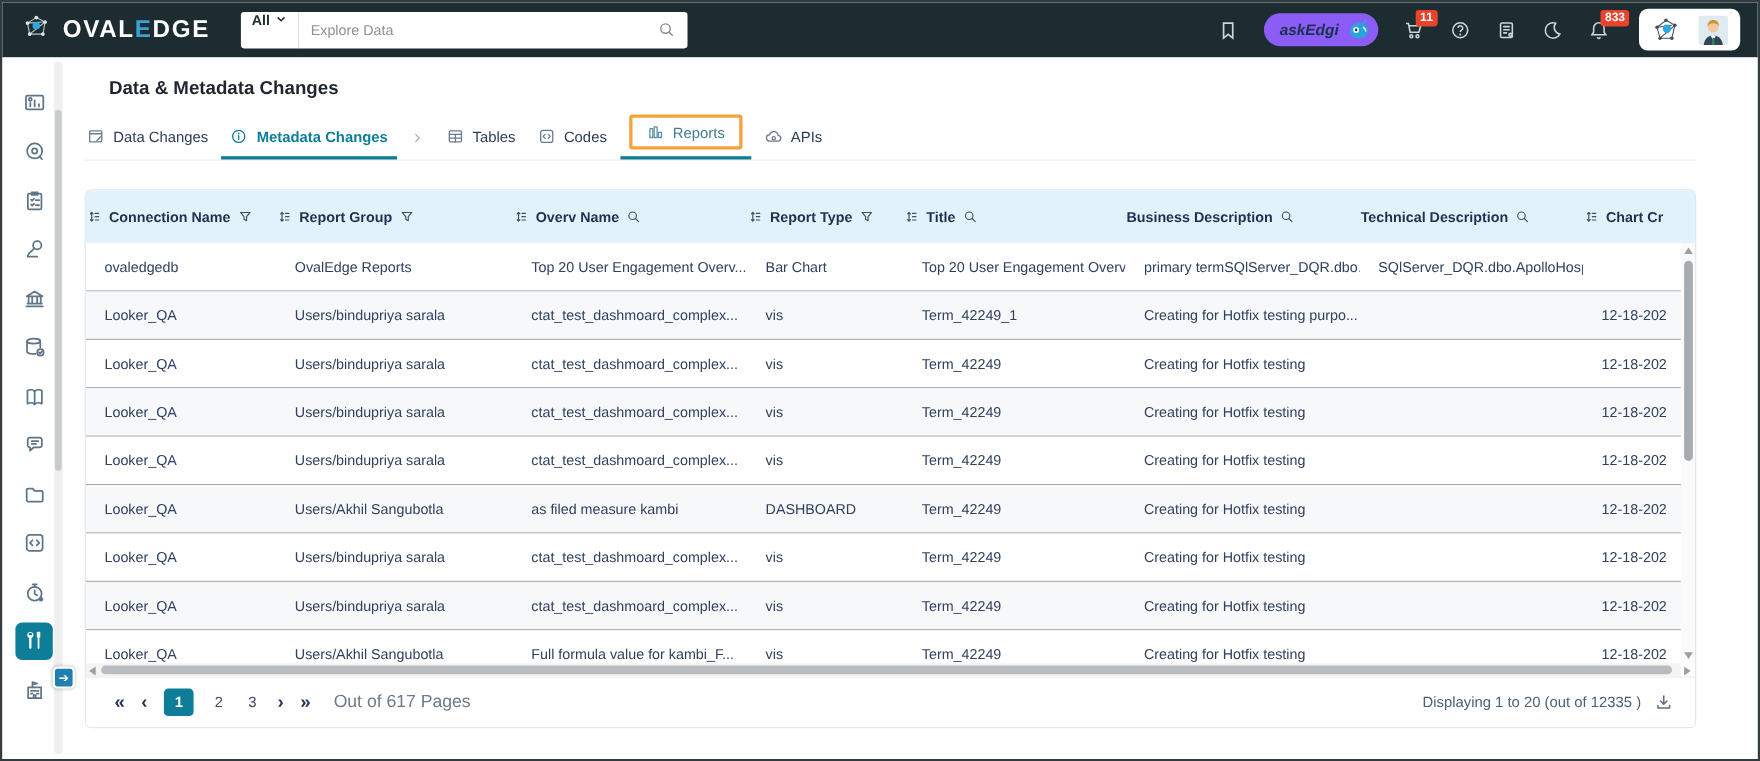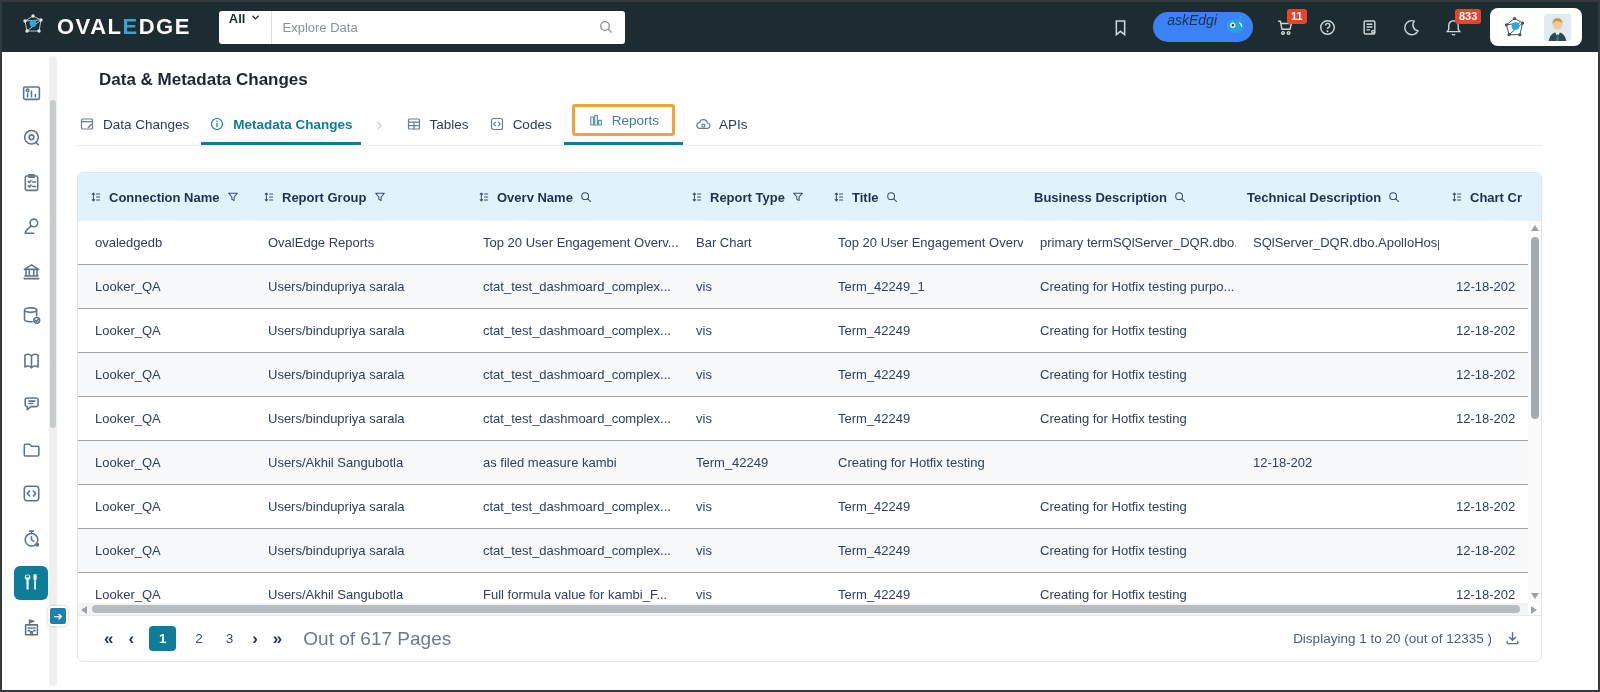--- a/index.html
+++ b/index.html
@@ -35,23 +35,23 @@
   .search-input::placeholder{ color:#8b9196; }
   .search-mag{ padding-right:11px; color:#868e93; display:flex; }
   .topbar-right{ margin-left:auto; display:flex; align-items:center; gap:23px; }
   .tb-icon{ position:relative; display:flex; cursor:pointer; color:#cdd6da; }
   .tb-icon svg{ width:19px; height:19px; }
   .badge{
     position:absolute; top:-9px; left:11px; background:#e8432d; color:#fff;
     font-size:11px; font-weight:bold; line-height:1; padding:2px 4px; border-radius:3px;
   }
   .askedgi{
-    background:#3b82f6; border-radius:16px; height:30px; padding:0 5px 0 14px;
-    display:flex; align-items:flex-start; gap:7px; cursor:pointer;
-    color:#17314e; font-size:14px; font-weight:normal; font-style:italic;
+    background:#8b5cf6; border-radius:16px; height:30px; padding:0 5px 0 14px;
+    display:flex; align-items:center; gap:7px; cursor:pointer;
+    color:#17314e; font-size:14px; font-weight:bold; font-style:italic;
   }
   .askedgi svg{ width:24px; height:24px; }
   .profile-pill{
     background:#fff; border-radius:8px; height:38px; padding:0 11px;
     display:flex; align-items:center; gap:16px; margin-left:4px;
   }
   .profile-pill .pp-ic{ display:flex; cursor:pointer; }
   .profile-pill svg{ width:27px; height:27px; }
   
   .main{ display:flex; height:638px; }
@@ -102,21 +102,21 @@
   .tab-sep{ display:flex; color:#9aa5b1; padding-bottom:13px; }
   .tab-sep svg{ width:13px; height:13px; }
   
   .table-card{
     margin-top:26px; border:1px solid #e2e6ea; border-radius:6px;
     height:490px; position:relative; overflow:hidden; background:#fff;
   }
   .tgrid{ display:grid; grid-template-columns:173px 215px 213px 142px 202px 213px 203px minmax(0,1fr); }
   .thead{ background:#e1f2fb; height:48px; align-items:center; }
   .th{
-    display:flex; align-items:center; gap:6px; padding-left:11px;
+    display:flex; align-items:center; gap:6px; padding-left:1px;
     font-size:13px; font-weight:bold; color:#1f3050; white-space:nowrap; overflow:hidden; cursor:pointer;
   }
   .th .hicon{ display:flex; color:#3e5065; flex-shrink:0; cursor:pointer; }
   .th .hicon svg{ width:14px; height:14px; }
   .rows-viewport{ height:384px; overflow:hidden; }
   .tr{ height:44px; border-bottom:1px solid #a3a3a3; cursor:pointer; background:#fff; }
   .tr.alt{ background:#f7f8f9; }
   .td{
     font-size:13px; color:#30405e; line-height:43px; padding-left:17px;
     white-space:nowrap; overflow:hidden;
@@ -148,21 +148,21 @@
     position:absolute; left:0; right:0; bottom:0; height:46px; background:#fff;
     border-top:1px solid #e6e9ec; display:flex; align-items:center; padding:0 20px 0 26px;
   }
   .pg-nav{ display:flex; align-items:center; gap:15px; }
   .pg-arrow{ font-size:17px; font-weight:bold; color:#24365a; cursor:pointer; line-height:1; }
   .pg-num{ font-size:13.5px; color:#3c4c63; cursor:pointer; padding:3px 4px; }
   .pg-num.current{
     background:#0e7d97; color:#fff; font-weight:bold; border-radius:4px;
     width:27px; height:25px; display:flex; align-items:center; justify-content:center; padding:0;
   }
-  .pg-outof{ font-size:19px; color:#6e7a87; margin-left:6px; }
+  .pg-outof{ font-size:16px; color:#6e7a87; margin-left:6px; }
   .pg-right{ margin-left:auto; display:flex; align-items:center; gap:12px; }
   .pg-displaying{ font-size:13.5px; color:#4c6075; }
   .pg-download{ display:flex; color:#5c7081; cursor:pointer; }
   .pg-download svg{ width:17px; height:17px; }
 </style>
 </head>
 <body>
 
 <header class="topbar">
   <div class="logo">
@@ -619,20 +619,21 @@
             <div class="td">vis</div>
             <div class="td">Term_42249</div>
             <div class="td">Creating for Hotfix testing</div>
             <div class="td"></div>
             <div class="td">12-18-202</div>
           </div>
           <div class="tgrid tr alt">
             <div class="td">Looker_QA</div>
             <div class="td">Users/Akhil Sangubotla</div>
             <div class="td">as filed measure kambi</div>
+            <div class="td">DASHBOARD</div>
             <div class="td">Term_42249</div>
             <div class="td">Creating for Hotfix testing</div>
             <div class="td"></div>
             <div class="td">12-18-202</div>
           </div>
           <div class="tgrid tr">
             <div class="td">Looker_QA</div>
             <div class="td">Users/bindupriya sarala</div>
             <div class="td">ctat_test_dashmoard_complex...</div>
             <div class="td">vis</div>

